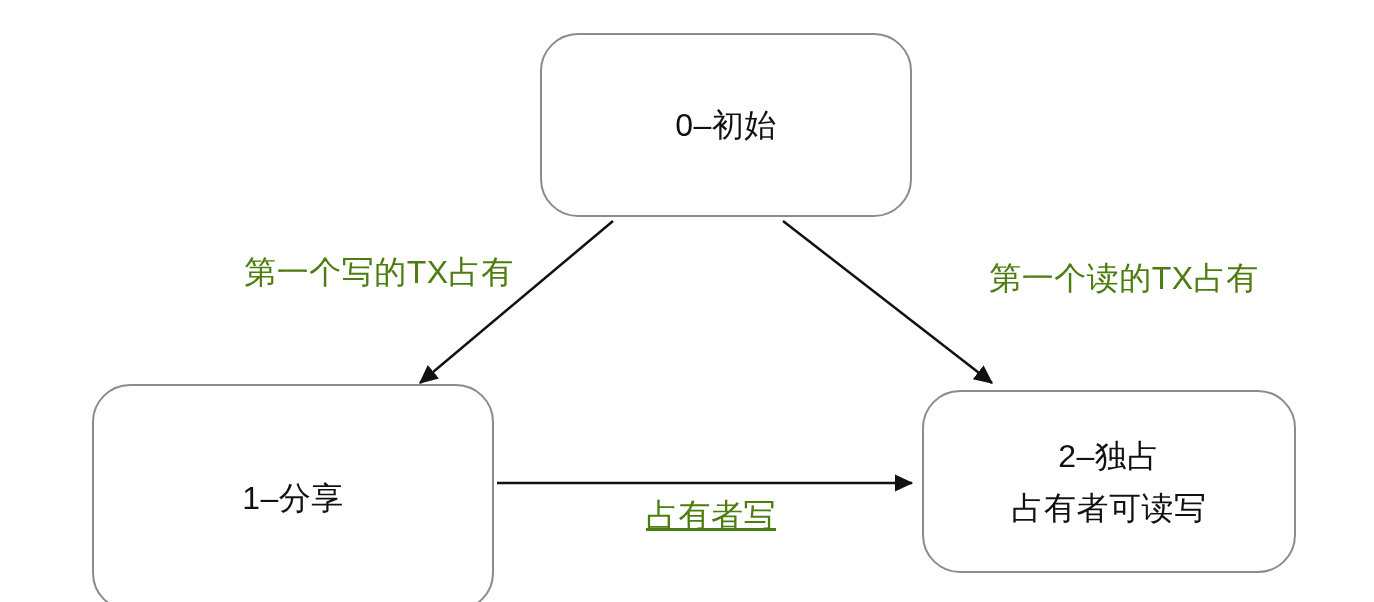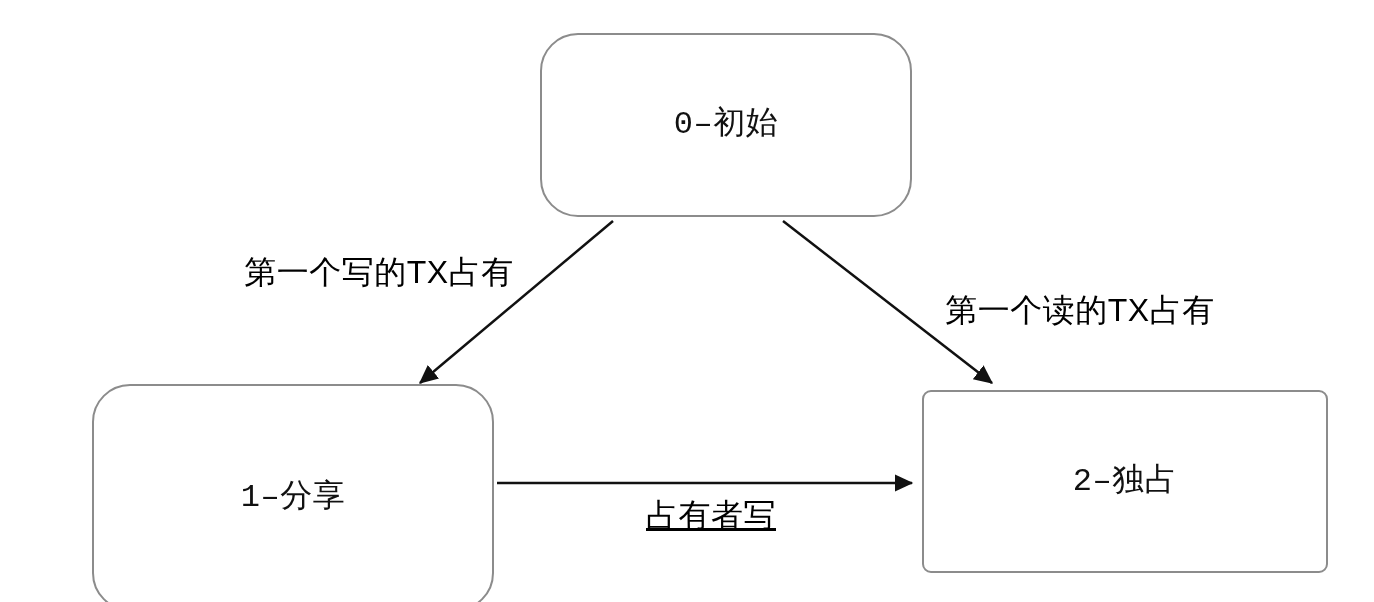--- a/index.html
+++ b/index.html
@@ -30,37 +30,36 @@
     display: flex;
     flex-direction: column;
     align-items: center;
     justify-content: center;
     text-align: center;
     color: #111111;
     font-size: 32px;
     line-height: 52px;
     font-weight: 500;
     letter-spacing: 0.5px;
-    font-family: Liberation Mono, monospace;
   }
   .node-initial  { left: 540px; top: 33px;  width: 372px; height: 184px; }
   .node-shared   { left: 92px;  top: 384px; width: 402px; height: 227px; }
-  .node-exclusive{ left: 922px; top: 390px; width: 406px; height: 183px; border-radius: 9px; }
+  .node-exclusive{ left: 922px; top: 390px; width: 374px; height: 183px; }
 
   .edge-label {
     position: absolute;
     transform: translate(-50%, -50%);
     white-space: nowrap;
-    color: #000000;
+    color: #4d7c0f;
     font-size: 32px;
     font-weight: 500;
     letter-spacing: 0.5px;
   }
   .label-first-write { left: 379px;  top: 273px; }
-  .label-first-read  { left: 1080px; top: 279px; margin-top: 32px; }
+  .label-first-read  { left: 1124px; top: 279px; }
   .label-owner-write { left: 711px;  top: 516px; text-decoration: underline; }
 
   .edge-line {
     stroke: #111111;
     stroke-width: 2.5;
     fill: none;
   }
 </style>
 </head>
 <body>
@@ -81,20 +80,21 @@
   <div class="state-node node-initial">
     <div>0–初始</div>
   </div>
 
   <div class="state-node node-shared">
     <div>1–分享</div>
   </div>
 
   <div class="state-node node-exclusive">
     <div>2–独占</div>
+    <div>占有者可读写</div>
   </div>
 
   <div class="edge-label label-first-write">第一个写的TX占有</div>
 
   <div class="edge-label label-first-read">第一个读的TX占有</div>
 
   <div class="edge-label label-owner-write">占有者写</div>
 
 </div>
 

